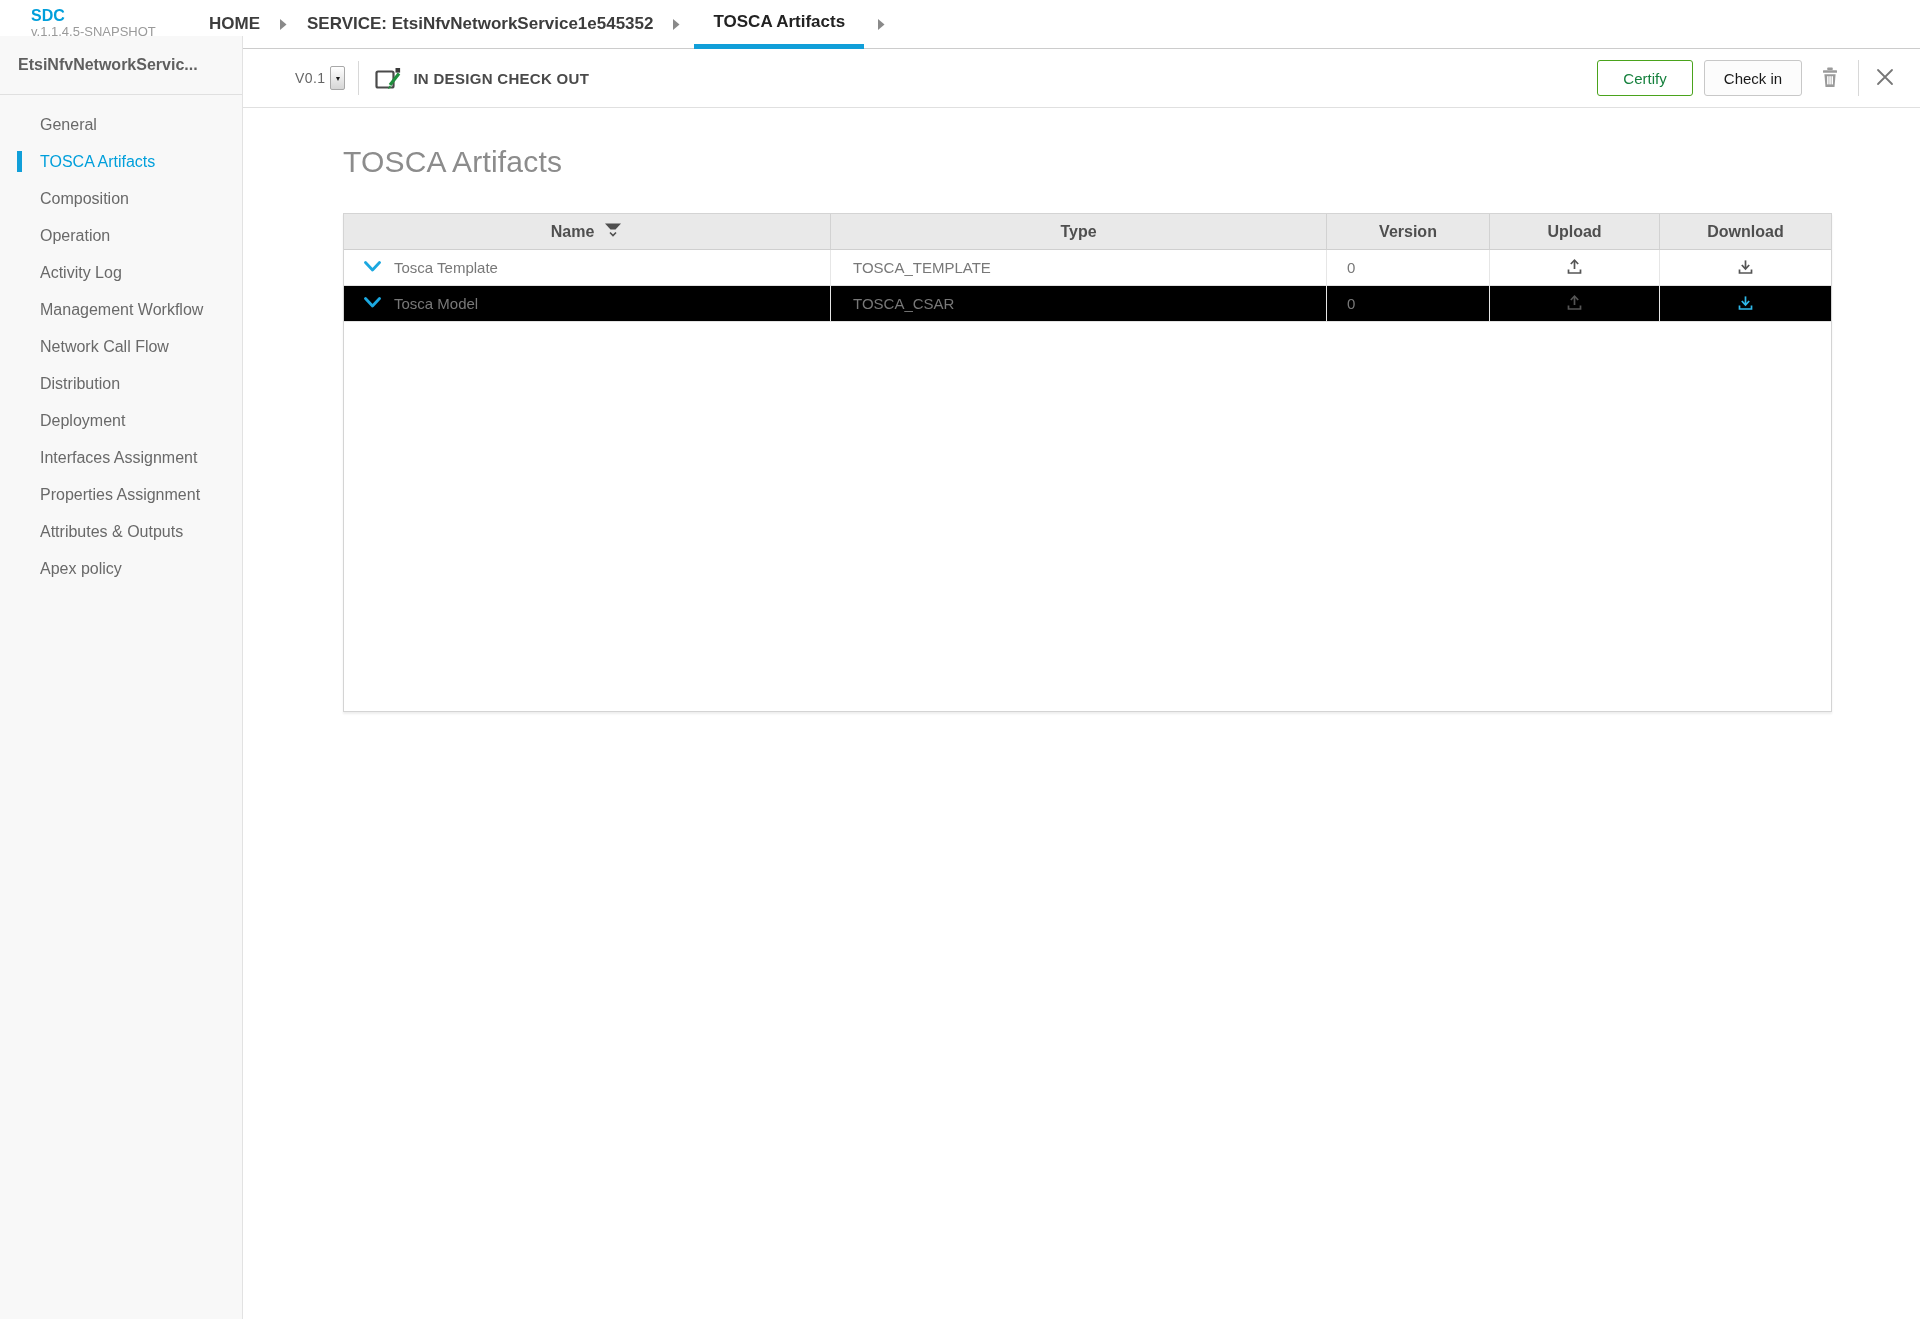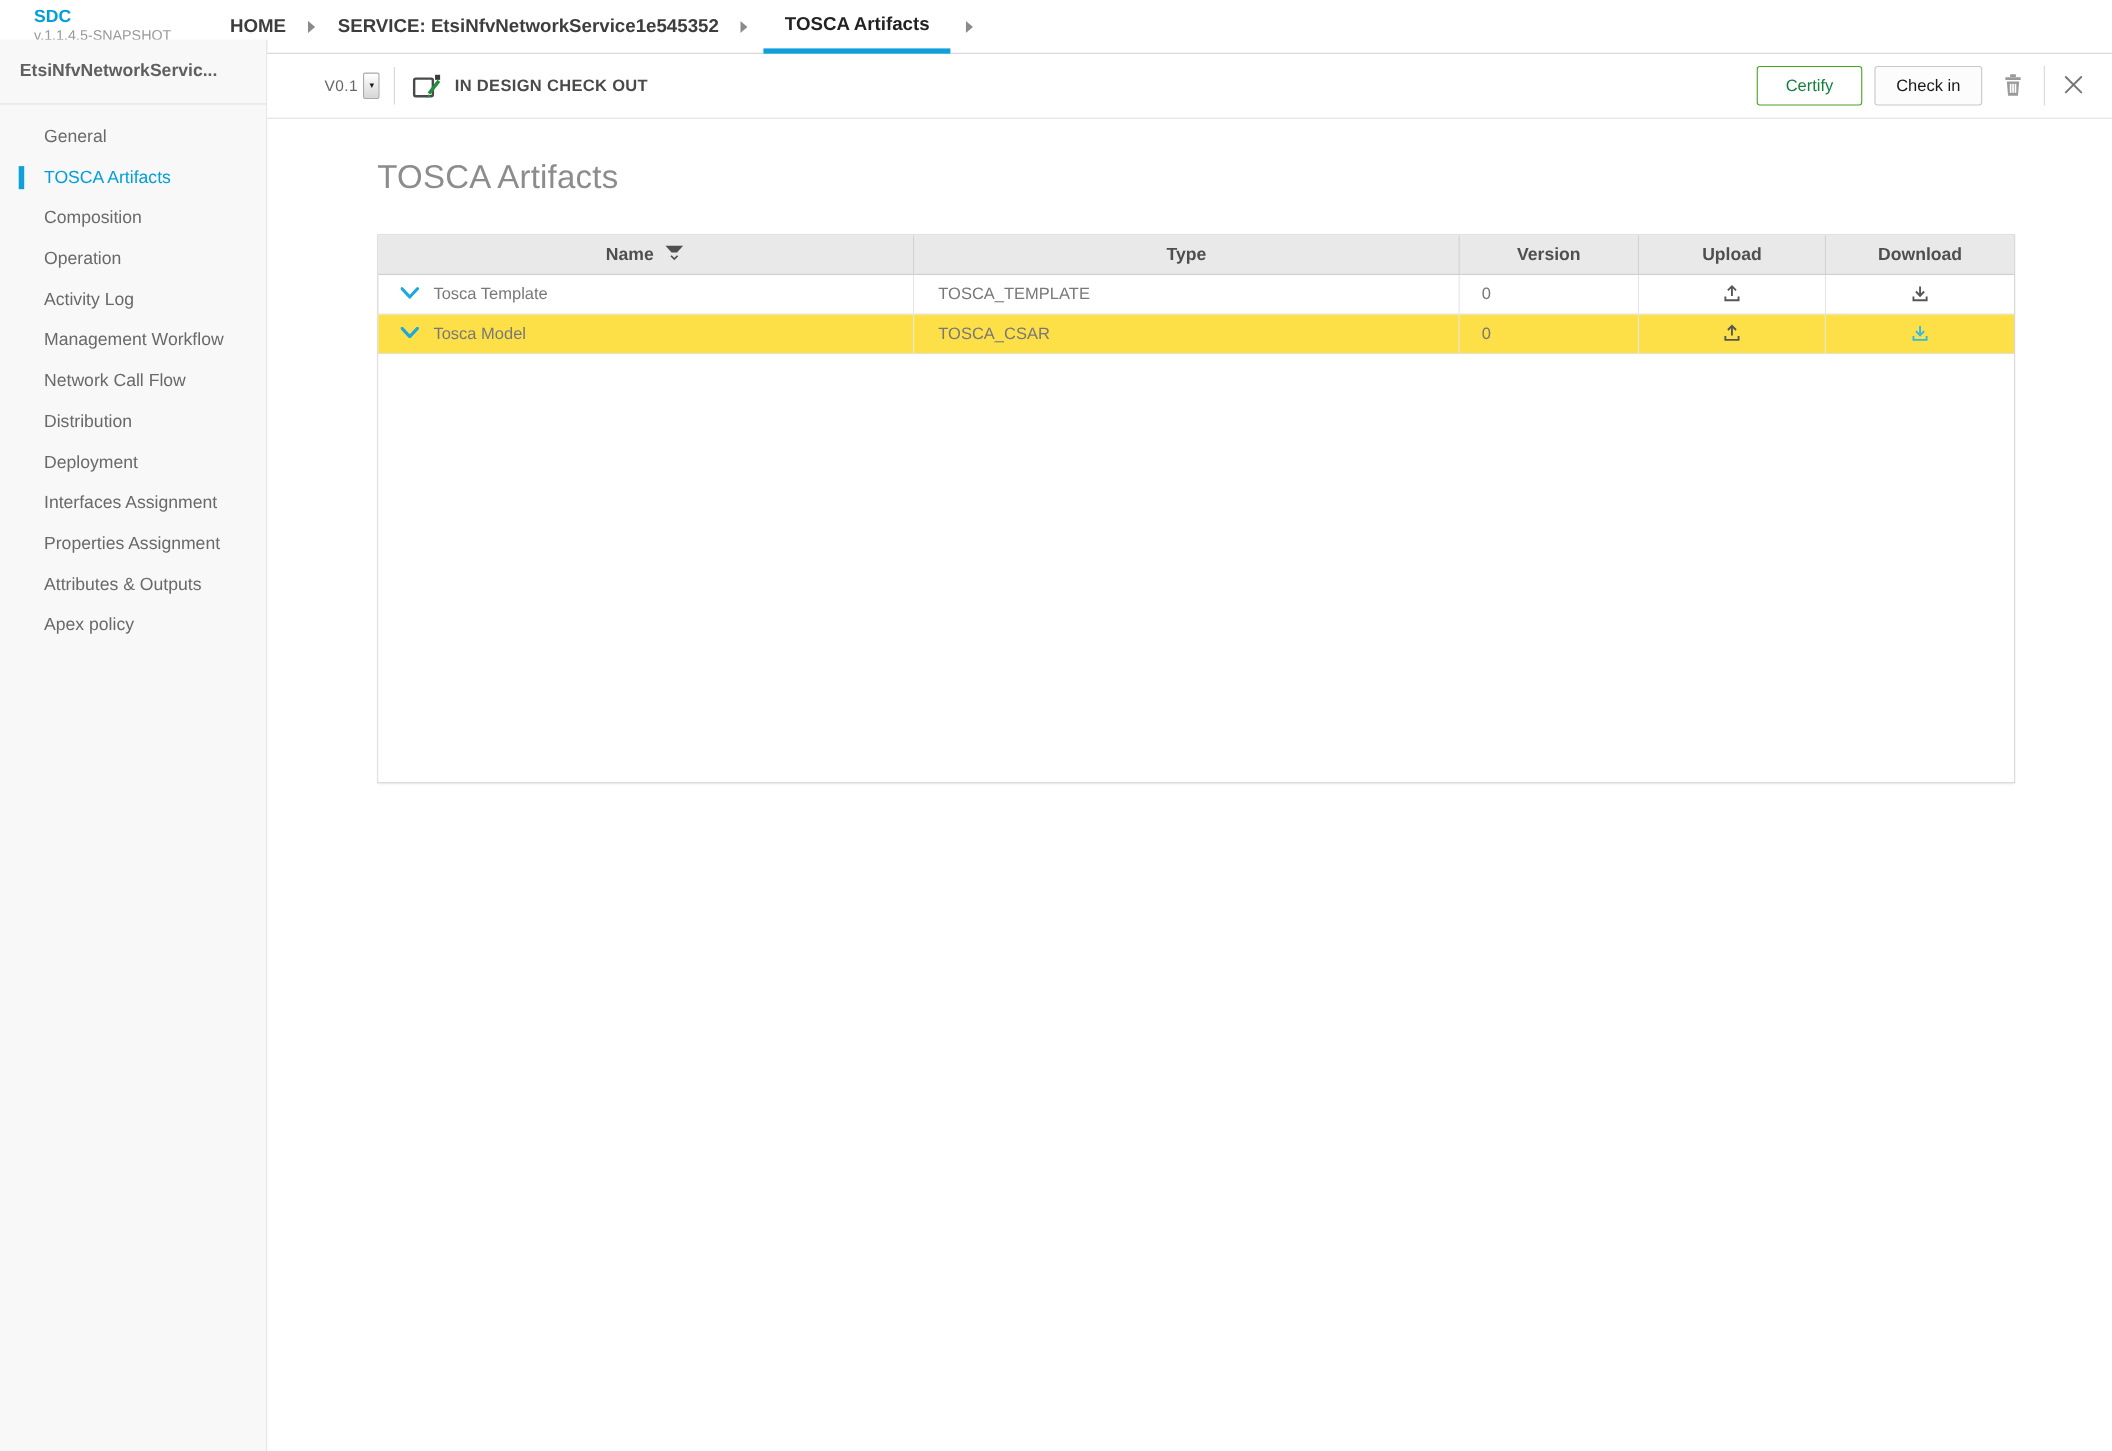--- a/index.html
+++ b/index.html
@@ -63,21 +63,21 @@
     box-shadow: 0 2px 2px rgba(0,0,0,0.07); }
   .trow { display: grid; grid-template-columns: 487px 496px 163px 170px 1fr; }
   .thead { background: #e9e9e9; }
   .th { height: 36px; display: flex; align-items: center; justify-content: center;
     gap: 9px; font-size: 16px; font-weight: bold; color: #4f4f4f; cursor: pointer;
     border-right: 1px solid #d2d2d2; border-bottom: 1px solid #cfcfcf; }
   .th:last-child { border-right: none; }
   .tbody-row .td { height: 36px; display: flex; align-items: center; font-size: 15px;
     color: #787878; border-right: 1px solid #e6e6e6; border-bottom: 1px solid #e2e2e2; }
   .tbody-row .td:last-child { border-right: none; }
-  .tbody-row.odd { background: #fde047; }
+  .tbody-row.odd { background: #000000; }
   .td-name { padding-left: 20px; gap: 13px; font-size: 16px; }
   .td-type { padding-left: 22px; }
   .td-version { padding-left: 20px; }
   .td-center { justify-content: center; }
   .chevron-btn, .cell-icon-btn { background: none; border: none; cursor: pointer;
     display: flex; align-items: center; padding: 0; }
   .table-filler { flex: 1; background: #fff; }
 </style>
 </head>
 <body>

